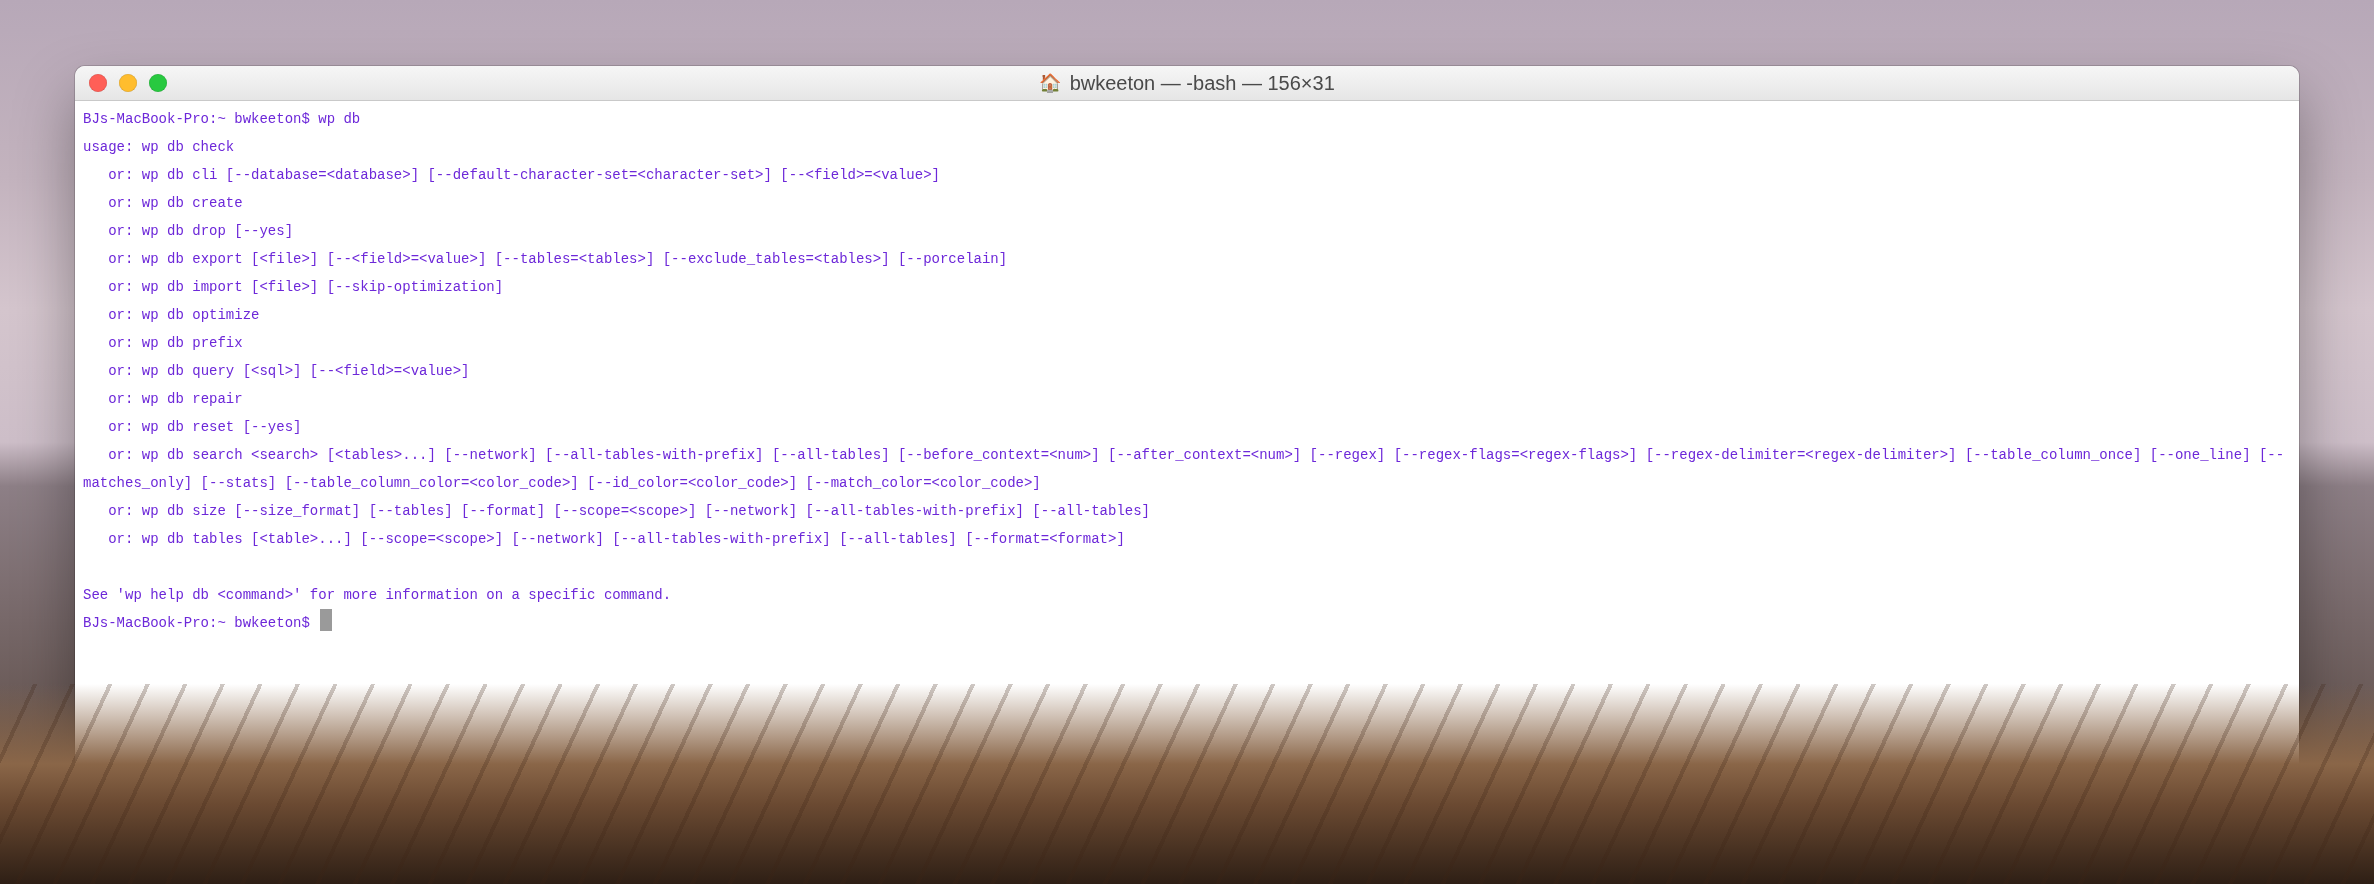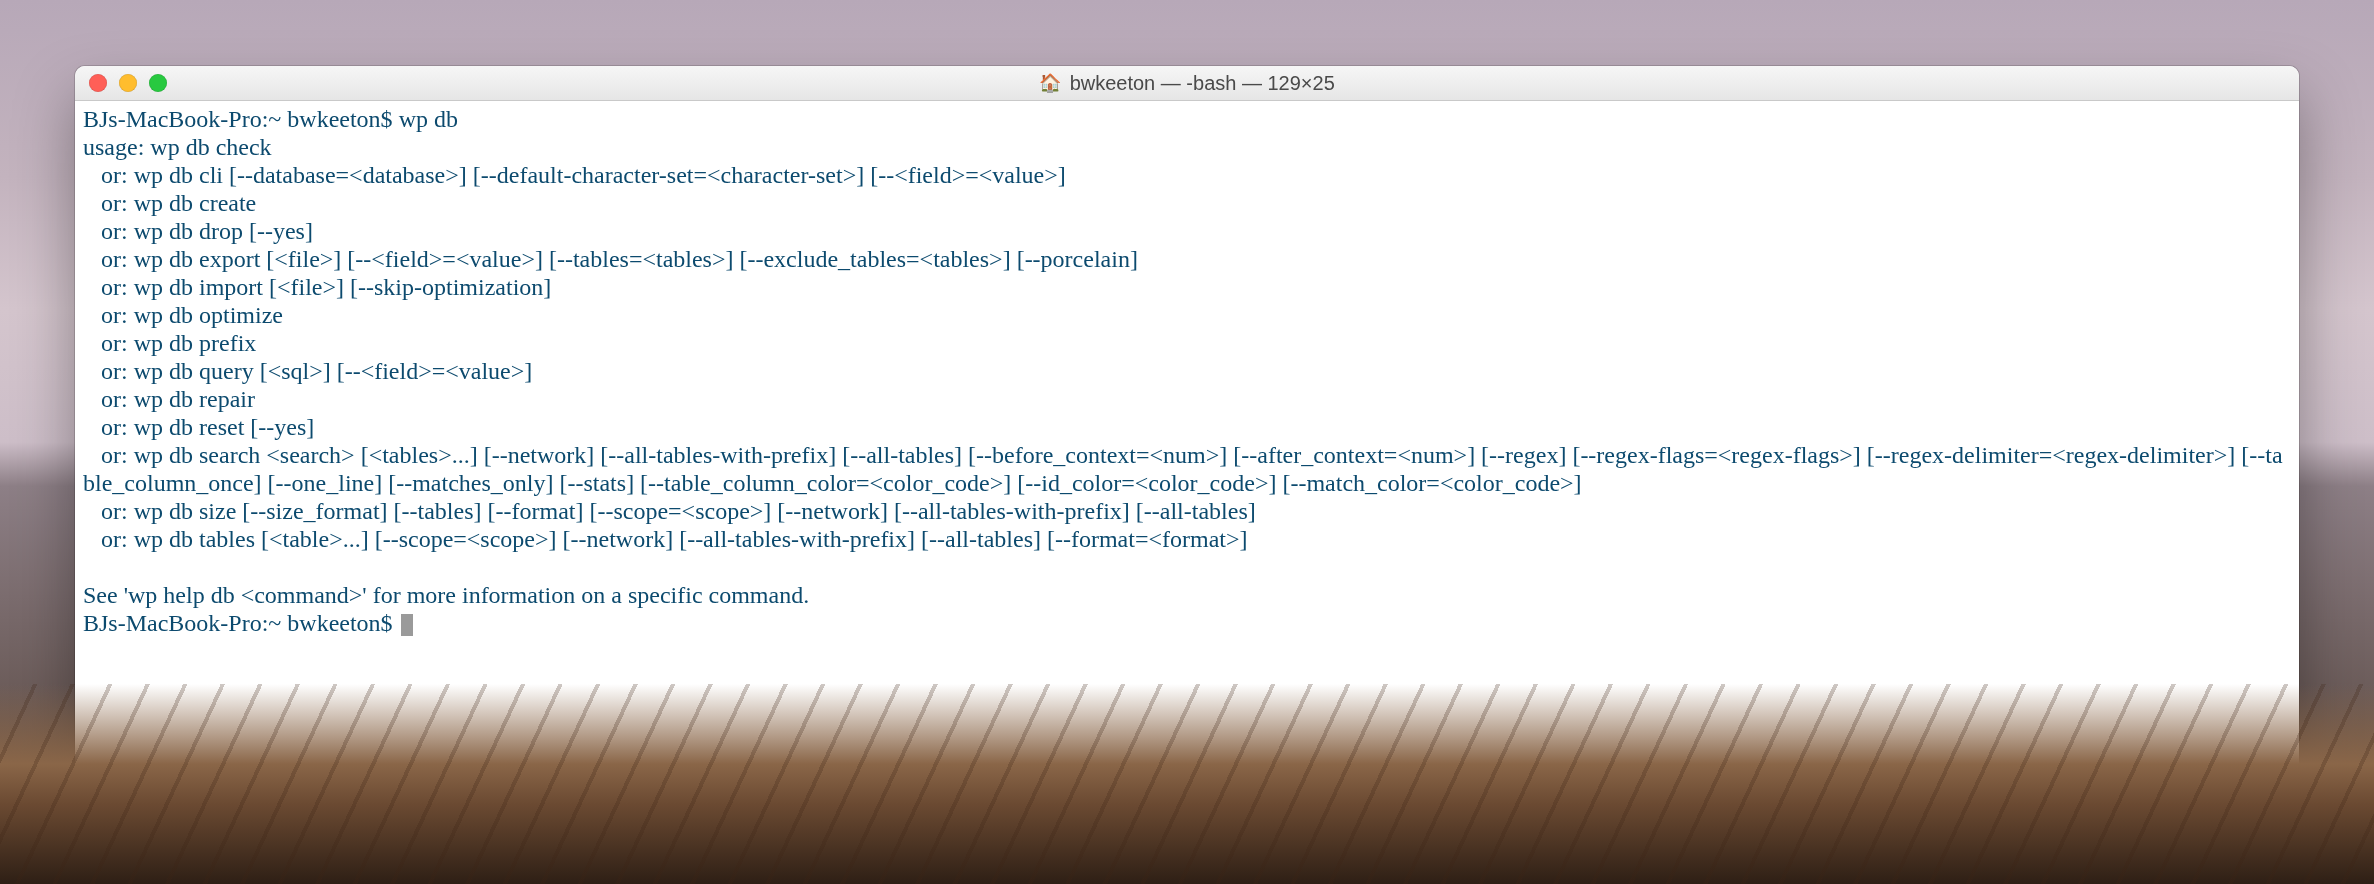--- a/index.html
+++ b/index.html
@@ -98,24 +98,24 @@
   }
 
   .terminal-body {
     flex: 1 1 auto;
     background:#ffffff;
     padding: 4px 8px 8px 8px;
     overflow:hidden;
   }
   pre.term {
     margin:0;
-    font-family: Liberation Serif, serif;
-    font-size: 24px;
+    font-family: Liberation Mono, monospace;
+    font-size: 14px;
     line-height: 28px;
-    color:#0c4a6e;
+    color:#6d28d9;
     white-space: pre-wrap;
     word-break: break-all;
   }
   .cursor-block {
     display:inline-block;
     width: 12px;
     height: 22px;
     background:#9a9a9a;
     vertical-align: text-bottom;
     margin-left:2px;
@@ -129,21 +129,21 @@
   <div class="window">
 
     <div class="titlebar">
       <div class="traffic-lights">
         <div class="tl close"></div>
         <div class="tl min"></div>
         <div class="tl zoom"></div>
       </div>
       <div class="title-center">
         <span class="home-icon">🏠</span>
-        <span>bwkeeton — -bash — 129×25</span>
+        <span>bwkeeton — -bash — 156×31</span>
       </div>
     </div>
 
     <div class="terminal-body">
       <pre class="term"><span>BJs-MacBook-Pro:~ bwkeeton$ </span><span>wp db</span>
 <span>usage: wp db check
    or: wp db cli [--database=&lt;database&gt;] [--default-character-set=&lt;character-set&gt;] [--&lt;field&gt;=&lt;value&gt;]
    or: wp db create
    or: wp db drop [--yes]
    or: wp db export [&lt;file&gt;] [--&lt;field&gt;=&lt;value&gt;] [--tables=&lt;tables&gt;] [--exclude_tables=&lt;tables&gt;] [--porcelain]

